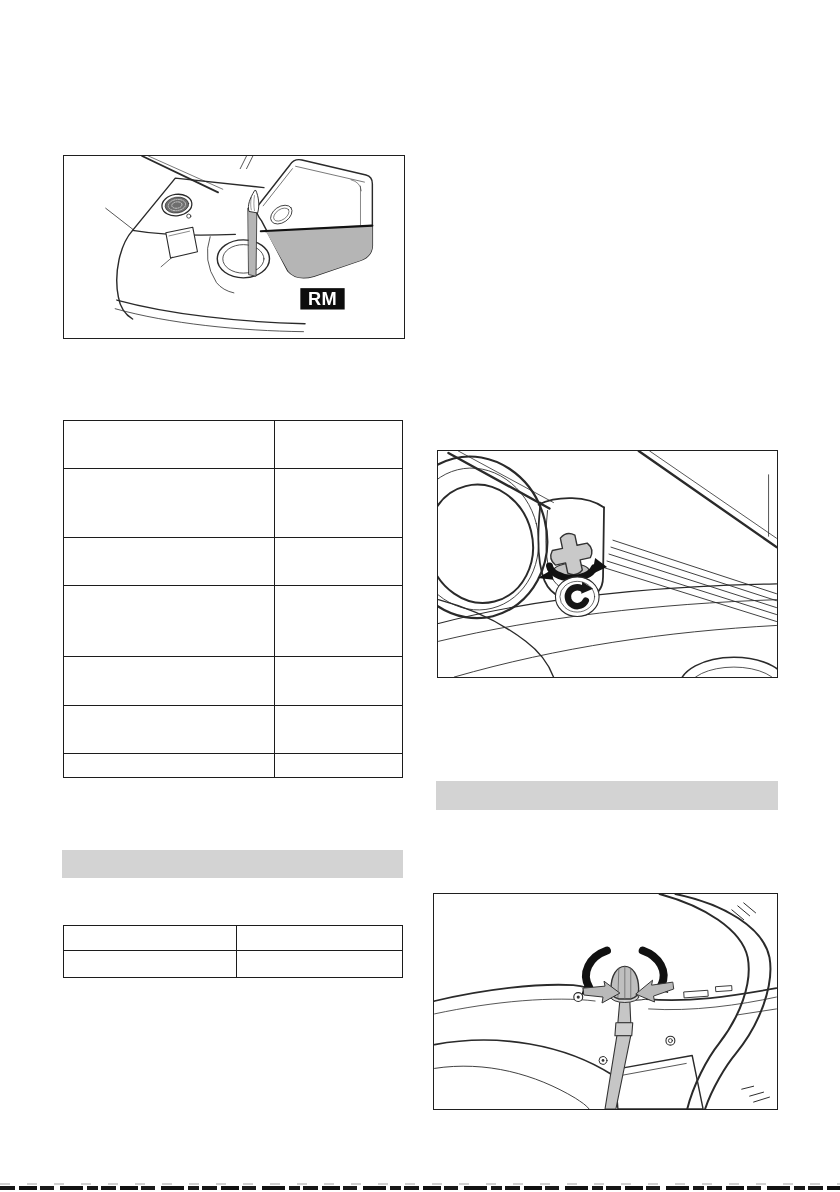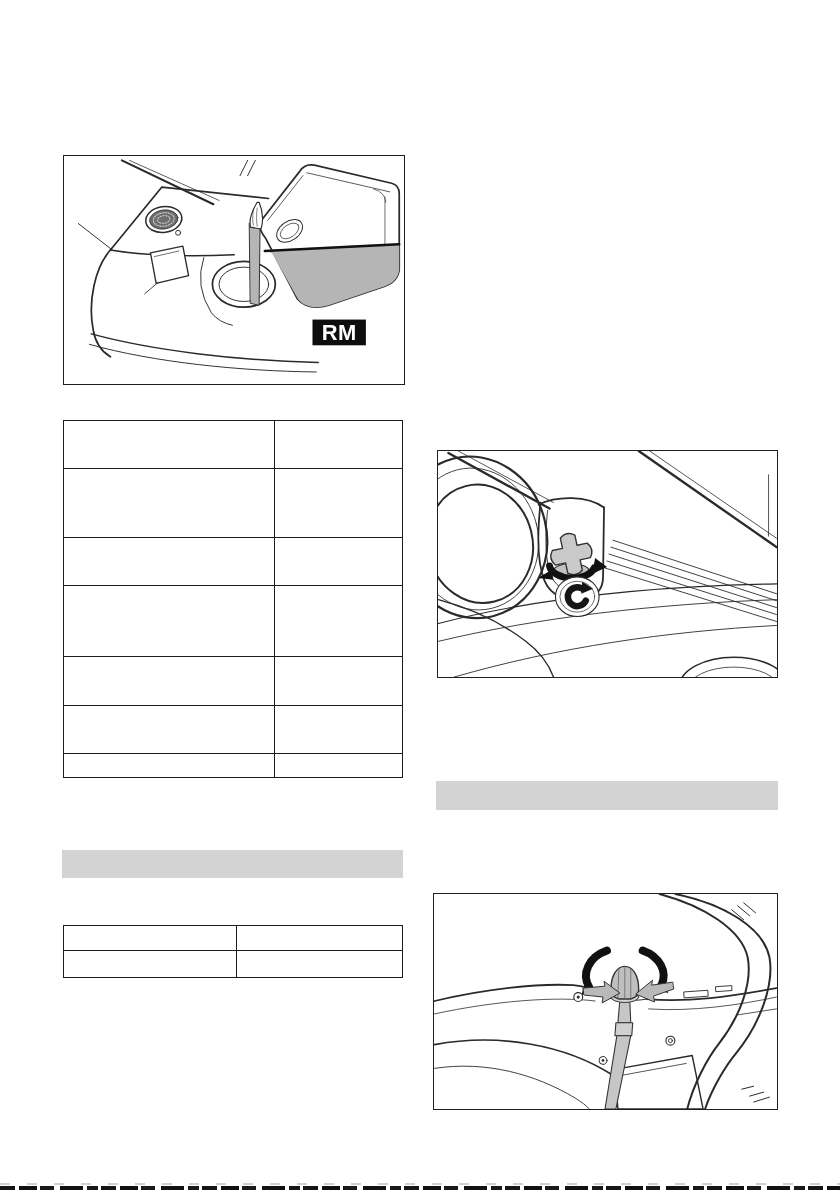--- a/index.html
+++ b/index.html
@@ -4,21 +4,21 @@
 <style>
   html,body{margin:0;padding:0;background:#ffffff;}
   #page{
     position:relative; width:840px; height:1192px; background:#ffffff;
     font-family:"Liberation Sans", sans-serif; overflow:hidden;
   }
   .figure{
     position:absolute; border:1.4px solid #1f1f1f; background:#ffffff; box-sizing:border-box;
   }
   .figure svg{display:block; width:100%; height:100%;}
-  #fig-fill{left:63px; top:155px; width:342px; height:230px;padding-left:14px;}
+  #fig-fill{left:63px; top:155px; width:342px; height:184px;padding-left:14px;}
   #fig-dosing{left:437px; top:450px; width:341px; height:228px;}
   #fig-handle{left:433px; top:893px; width:345px; height:217px;}
 
   table{border-collapse:collapse; table-layout:fixed; position:absolute; background:#fff;}
   td{border:1.4px solid #1c1c1c; background:#fff; font-size:12px; color:#111; padding:2px 4px; vertical-align:top;}
   #detergent-table{left:63px; top:420px; width:340px;}
   #detergent-table td:first-child{width:202px;}
   #detergent-table tr:nth-child(1){height:48px;}
   #detergent-table tr:nth-child(2){height:69px;}
   #detergent-table tr:nth-child(3){height:48px;}

